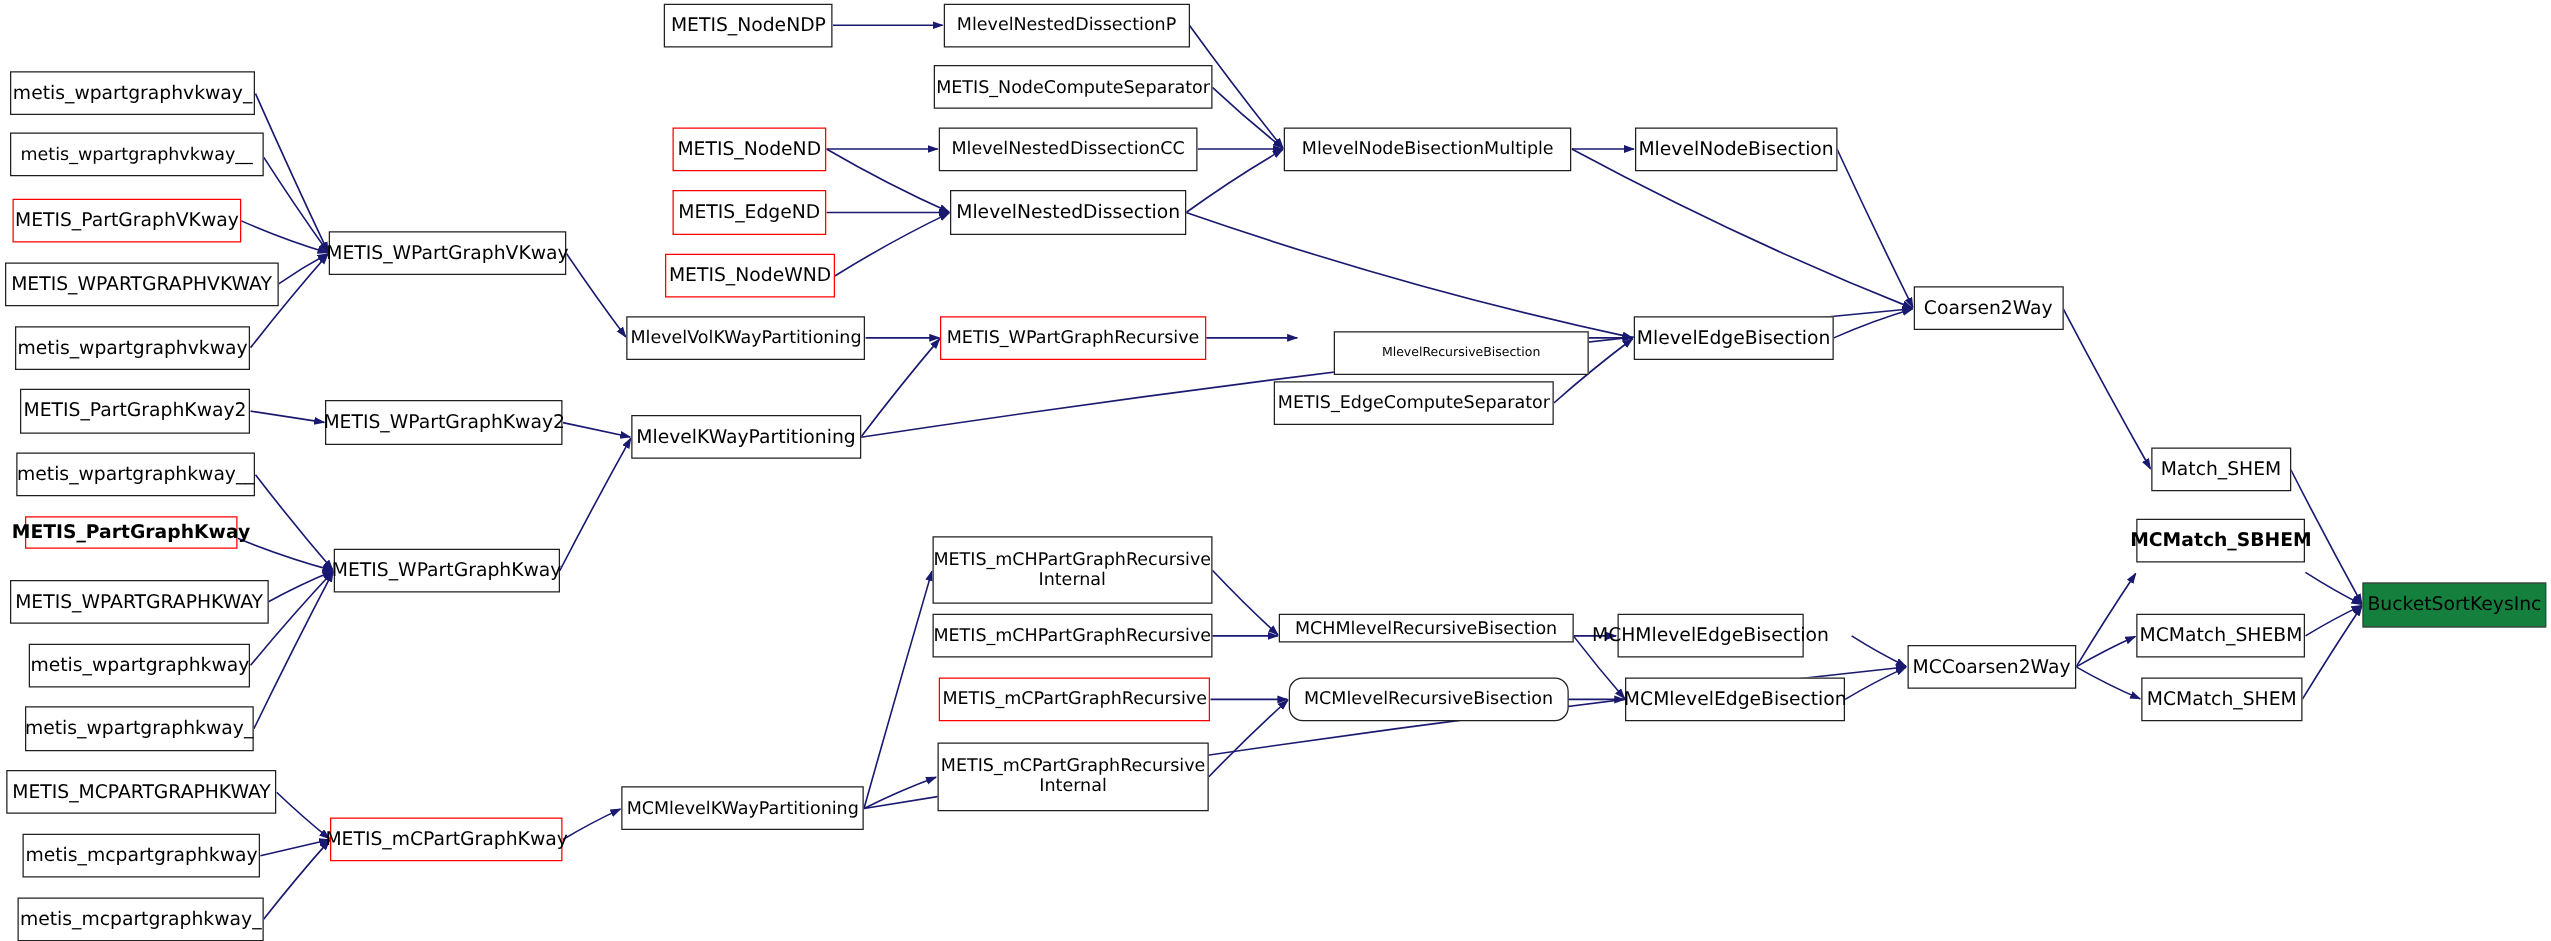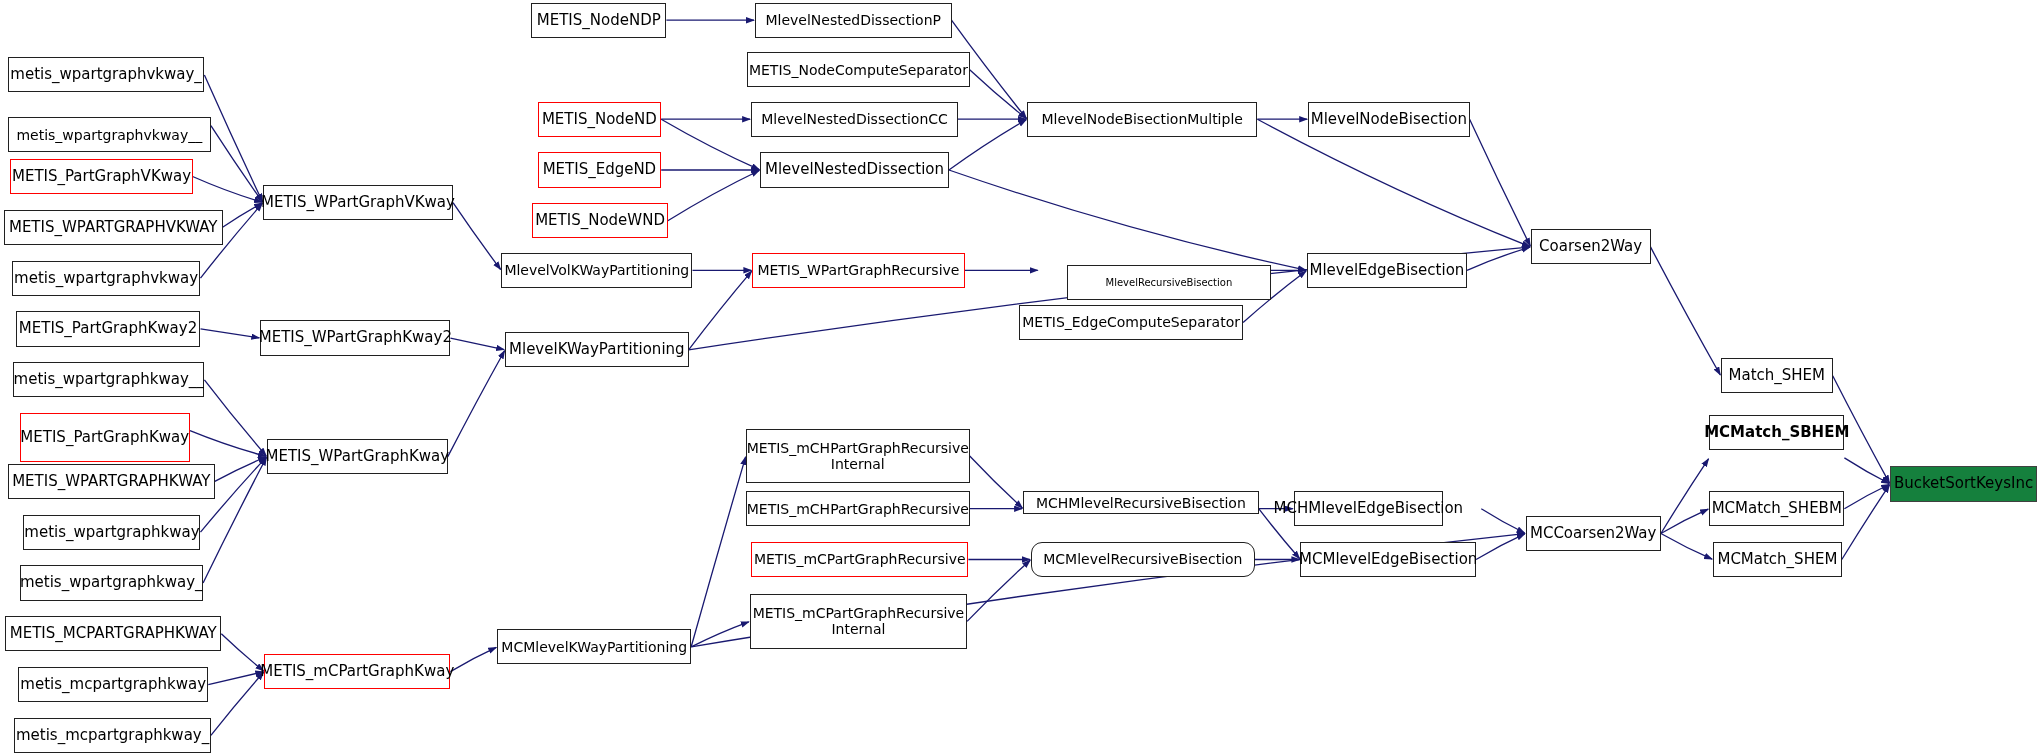--- a/index.html
+++ b/index.html
@@ -111,27 +111,27 @@
         <path d="M1660.9,533.5 Q1684.7,494.4 1708.5,458.8" fill="none" stroke="#191970" stroke-width="1.3" marker-end="url(#arrow)"></path>
         <path d="M1660.9,533.5 Q1684.6,519.7 1708.2,509.2" fill="none" stroke="#191970" stroke-width="1.3" marker-end="url(#arrow)"></path>
         <path d="M1660.9,533.5 Q1686.5,548.1 1712.1,559.1" fill="none" stroke="#191970" stroke-width="1.3" marker-end="url(#arrow)"></path>
         <path d="M1844.4,457.9 Q1866.8,472.3 1889.1,483.5" fill="none" stroke="#191970" stroke-width="1.3" marker-end="url(#arrow)"></path>
         <path d="M1844.4,508.7 Q1866.8,495.0 1889.1,484.5" fill="none" stroke="#191970" stroke-width="1.3" marker-end="url(#arrow)"></path>
         <path d="M1841.8,559.5 Q1865.7,520.5 1889.5,484.8" fill="none" stroke="#191970" stroke-width="1.3" marker-end="url(#arrow)"></path>
       </g>
   </svg>
   <div id="node-layer">
       <div class="node" style="left: 7.80995px; top: 57.3218px; width: 196.55px; height: 35.1747px;">metis_wpartgraphvkway_</div>
-      <div class="node" style="left: 7.80995px; top: 117px; width: 203.059px; height: 35.1747px; font-size: 14px;">metis_wpartgraphvkway__</div>
+      <div class="node" style="left: 7.80995px; top: 106px; width: 203.059px; height: 35.1747px; font-size: 14px;">metis_wpartgraphvkway__</div>
       <div class="node red" style="left: 10.4133px; top: 158.938px; width: 182.232px; height: 35.1747px;">METIS_PartGraphVKway</div>
       <div class="node" style="left: 3.90497px; top: 209.746px; width: 218.679px; height: 35.1747px;">METIS_WPARTGRAPHVKWAY</div>
       <div class="node" style="left: 11.7149px; top: 260.554px; width: 188.74px; height: 35.1747px;">metis_wpartgraphvkway</div>
       <div class="node" style="left: 15.6199px; top: 311.362px; width: 184.835px; height: 35.1747px;">METIS_PartGraphKway2</div>
       <div class="node" style="left: 13.0166px; top: 362.17px; width: 191.344px; height: 35.1747px;">metis_wpartgraphkway__</div>
-      <div class="node red" style="left: 19.5249px; top: 412.978px; width: 170.517px; height: 49px;">METIS_PartGraphKway</div>
+      <div class="node red" style="left: 19.5249px; top: 412.978px; width: 170.517px; height: 26px; font-weight: bold;">METIS_PartGraphKway</div>
       <div class="node" style="left: 7.80995px; top: 463.785px; width: 206.964px; height: 35.1747px;">METIS_WPARTGRAPHKWAY</div>
       <div class="node" style="left: 23.4298px; top: 514.593px; width: 177.026px; height: 35.1747px;">metis_wpartgraphkway</div>
       <div class="node" style="left: 19.5249px; top: 565.401px; width: 183.534px; height: 35.1747px;">metis_wpartgraphkway_</div>
       <div class="node" style="left: 5.20663px; top: 616.209px; width: 216.075px; height: 35.1747px;">METIS_MCPARTGRAPHKWAY</div>
       <div class="node" style="left: 18.2232px; top: 667.017px; width: 190.042px; height: 35.1747px;">metis_mcpartgraphkway</div>
       <div class="node" style="left: 14.3182px; top: 717.825px; width: 196.55px; height: 35.1747px;">metis_mcpartgraphkway_</div>
       <div class="node" style="left: 262.935px; top: 184.993px; width: 190.042px; height: 35.1747px;">METIS_WPartGraphVKway</div>
       <div class="node" style="left: 260.332px; top: 320.481px; width: 190.042px; height: 35.1747px;">METIS_WPartGraphKway2</div>
       <div class="node" style="left: 266.84px; top: 439.033px; width: 180.93px; height: 35.1747px;">METIS_WPartGraphKway</div>
       <div class="node red" style="left: 264.237px; top: 653.99px; width: 186.137px; height: 35.1747px;">METIS_mCPartGraphKway</div>

